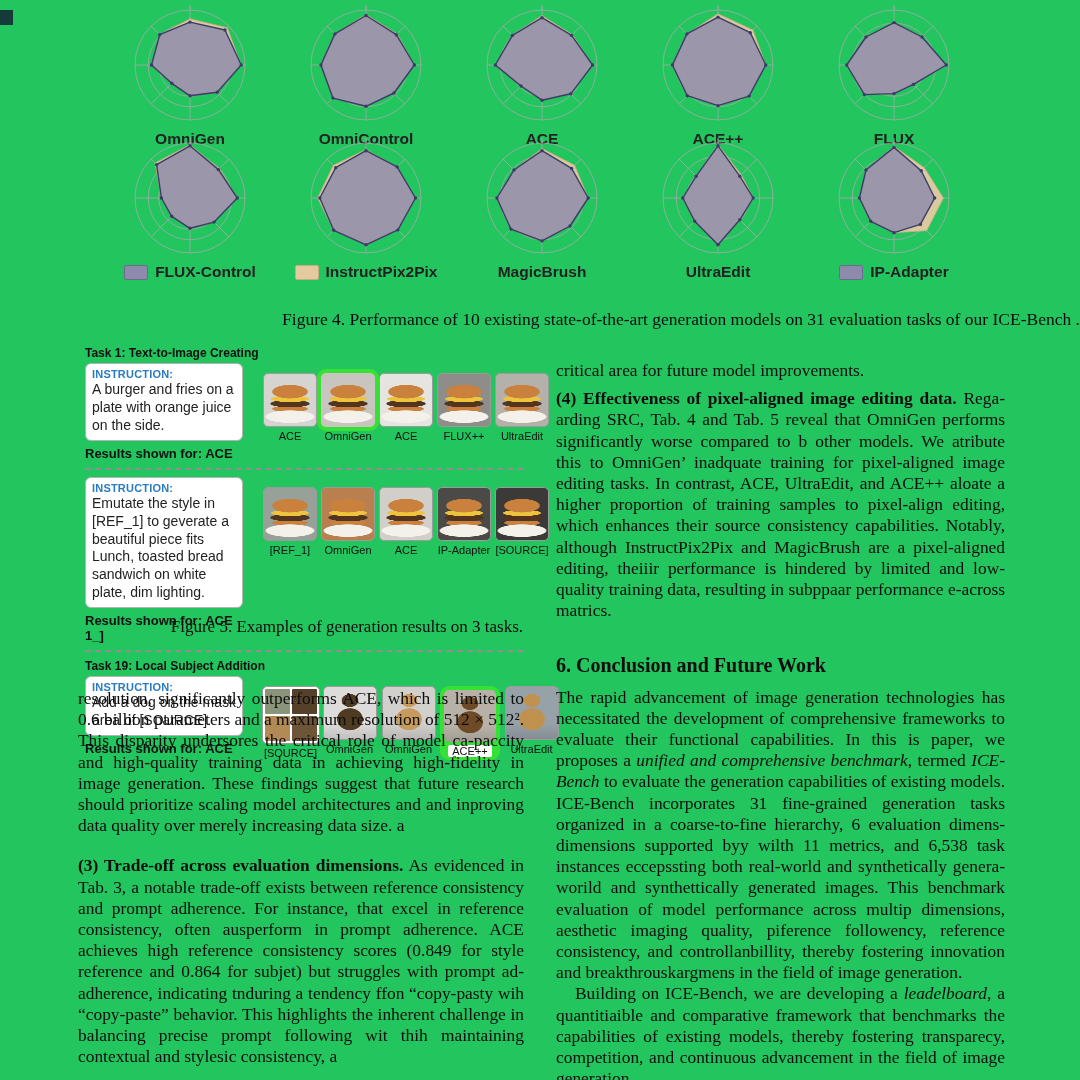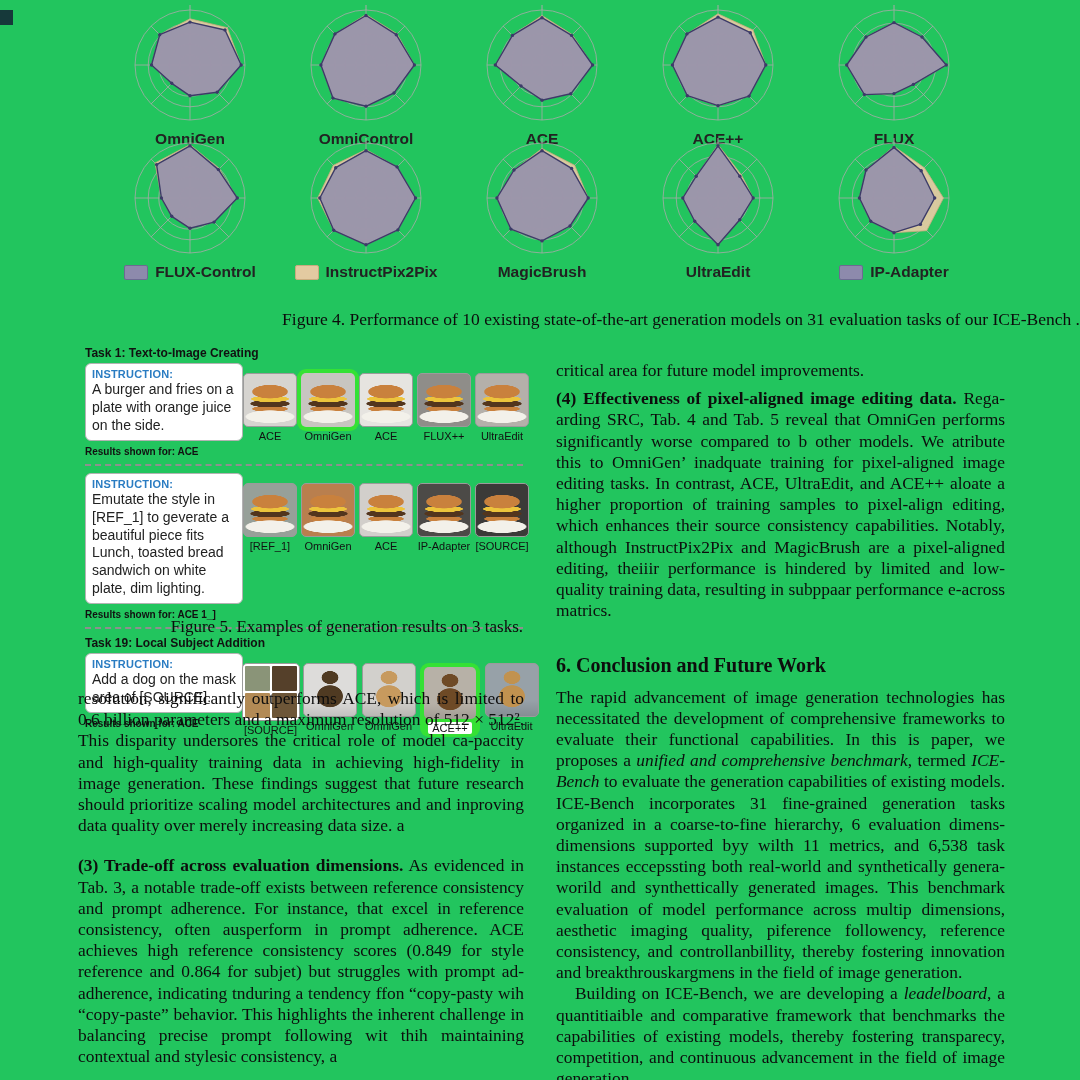--- a/index.html
+++ b/index.html
@@ -12,26 +12,26 @@
   .radar-cell{width:176px;display:flex;flex-direction:column;align-items:center}
   .radar-label-row{display:flex;align-items:center;gap:7px;margin-top:0;
         font-family:"Liberation Sans",sans-serif;font-size:15.5px;font-weight:600;color:#222}
   .swatch{width:22px;height:13px;border-radius:2px;display:inline-block}
   .fig4-caption{position:absolute;left:0;width:1080px;top:309px;text-align:right;font-size:17.5px;color:#0c0c0c}
   
   .fig5{position:absolute;left:85px;top:344px;width:438px;font-family:"Liberation Sans",sans-serif}
   .task{padding:2px 0 7px}
   .task.divided{border-bottom:2px dashed #8f8f8f;margin-bottom:5px}
   .task-title{font-size:12px;font-weight:700;color:#111;margin-bottom:3px}
-  .task-body{display:flex;gap:0}
+  .task-body{display:flex;gap:20px}
   .task-left{width:158px;flex:none}
   .ibox{border:1px solid #b3b3b3;border-radius:6px;background:#fff;padding:4px 6px 5px}
   .ibox-title{color:var(--blue,#2a7cc2);font-size:11px;font-weight:700;letter-spacing:.2px}
   .ibox-text{font-size:14px;line-height:1.28;color:#222;margin-top:1px}
-  .results{font-size:10px;font-weight:700;color:#111;margin-top:5px}
+  .results{font-size:13px;font-weight:700;color:#111;margin-top:5px}
   .thumbs{flex:1;display:flex;gap:4px;padding-top:10px;align-items:flex-start}
   .thumb-wrap{flex:1;display:flex;flex-direction:column;align-items:center;min-width:0}
   .thumb{width:52px;height:52px;border-radius:5px;border:1px solid #9b9b9b;position:relative;overflow:hidden;background:#ccc}
   .tlabel{font-size:11px;color:#111;margin-top:3px;white-space:nowrap}
   .thumb.hl-img{box-shadow:0 0 0 4px var(--green,#35e135);border-color:transparent}
   .thumb-wrap.hl-full{background:var(--green,#35e135);border-radius:9px;padding:4px 4px 3px;flex:none}
   .thumb-wrap.hl-full .thumb{border:none}
   .thumb-wrap.hl-full .tlabel{background:#fff;border-radius:2px;padding:0 4px;margin-top:3px}
   .thumb.burger::after{content:"";position:absolute;inset:0;background:
      radial-gradient(ellipse 78% 20% at 50% 82%, #f3f1ea 0 58%, rgba(0,0,0,0) 62%),

